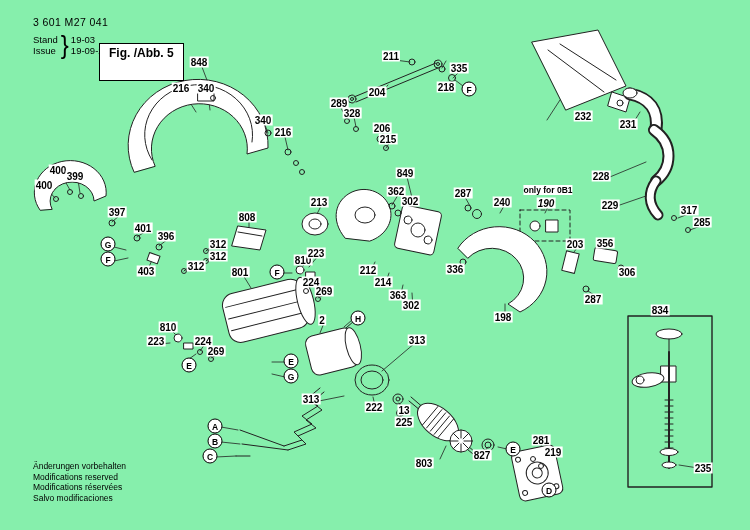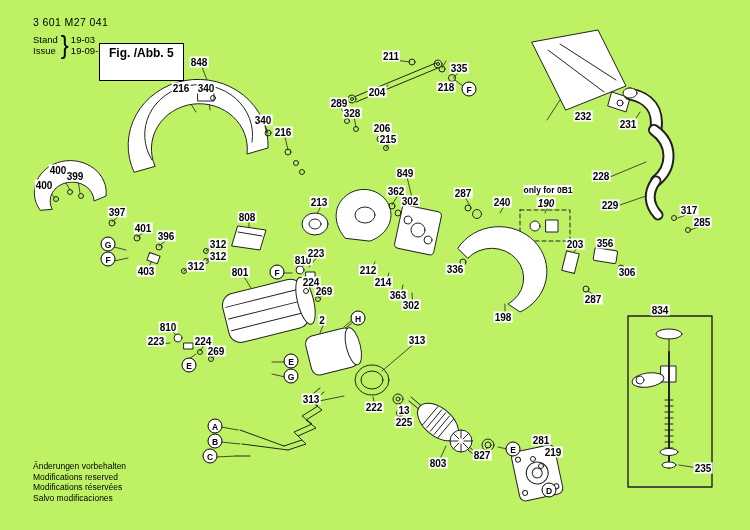--- a/index.html
+++ b/index.html
@@ -1,16 +1,16 @@
 <!DOCTYPE html>
 <html><head>
 <meta charset="utf-8">
 <style>
   html,body{margin:0;padding:0;background:#fff}
-  .stage{position:relative;width:750px;height:530px;background:#bef264;overflow:hidden;
+  .stage{position:relative;width:750px;height:530px;background:#86efac;overflow:hidden;
          font-family:"Liberation Sans",sans-serif;color:#000}
   .drawing{position:absolute;left:0;top:0}
   #labels-layer{position:absolute;inset:0}
   .hdr{position:absolute;left:33px;top:16px;font-size:10.5px;letter-spacing:.4px}
   .rev{position:absolute;left:33px;top:34px;display:flex;align-items:center;font-size:9.5px;line-height:11px}
   .rev .col{display:flex;flex-direction:column}
   .rev .brace{font-size:24px;font-weight:200;margin:0 2px 0 3px;transform:scaleY(1.05)}
   .figbox{position:absolute;left:99px;top:43px;border:1.6px solid #000;padding:2px 9px 20px 9px;
           font-weight:bold;font-size:12px;background:#fff}
   .part-label{position:absolute;transform:translate(-50%,-50%);font-size:10px;font-weight:bold;
@@ -297,21 +297,21 @@
       <div class="part-label" style="left: 322px; top: 320px;">2</div>
       <div class="part-label" style="left: 168px; top: 327px;">810</div>
       <div class="part-label" style="left: 156px; top: 341px;">223</div>
       <div class="part-label" style="left: 203px; top: 341px;">224</div>
       <div class="part-label" style="left: 216px; top: 351px;">269</div>
       <div class="part-label" style="left: 417px; top: 340px;">313</div>
       <div class="part-label" style="left: 311px; top: 399px;">313</div>
       <div class="part-label" style="left: 374px; top: 407px;">222</div>
       <div class="part-label" style="left: 404px; top: 410px;">13</div>
       <div class="part-label" style="left: 404px; top: 422px;">225</div>
-      <div class="part-label" style="left: 438px; top: 463px; text-align: right;">803</div>
+      <div class="part-label" style="left: 424px; top: 463px; text-align: right;">803</div>
       <div class="part-label" style="left: 482px; top: 455px;">827</div>
       <div class="part-label" style="left: 541px; top: 440px;">281</div>
       <div class="part-label" style="left: 553px; top: 452px;">219</div>
       <div class="part-label" style="left: 660px; top: 310px;">834</div>
       <div class="part-label" style="left: 703px; top: 468px;">235</div>
       <div class="conn-label" style="left: 469px; top: 89px;">F</div>
       <div class="conn-label" style="left: 108px; top: 244px;">G</div>
       <div class="conn-label" style="left: 108px; top: 259px;">F</div>
       <div class="conn-label" style="left: 277px; top: 272px;">F</div>
       <div class="conn-label" style="left: 358px; top: 318px;">H</div>

